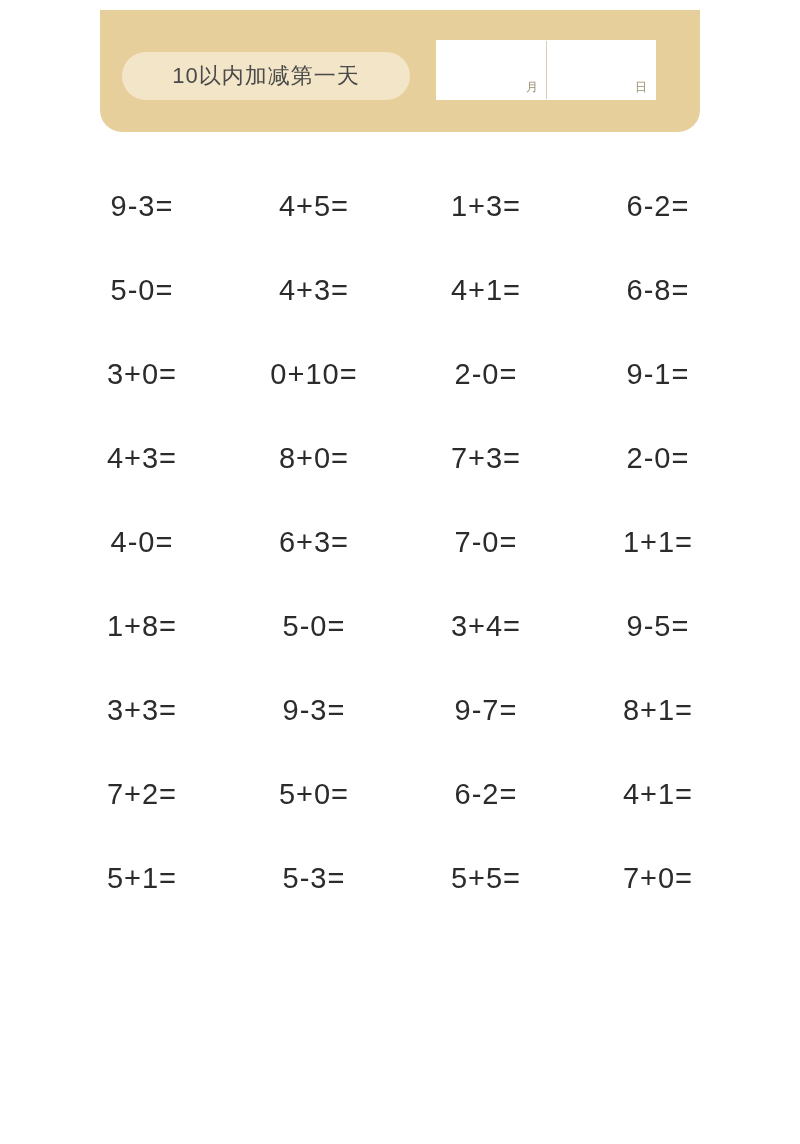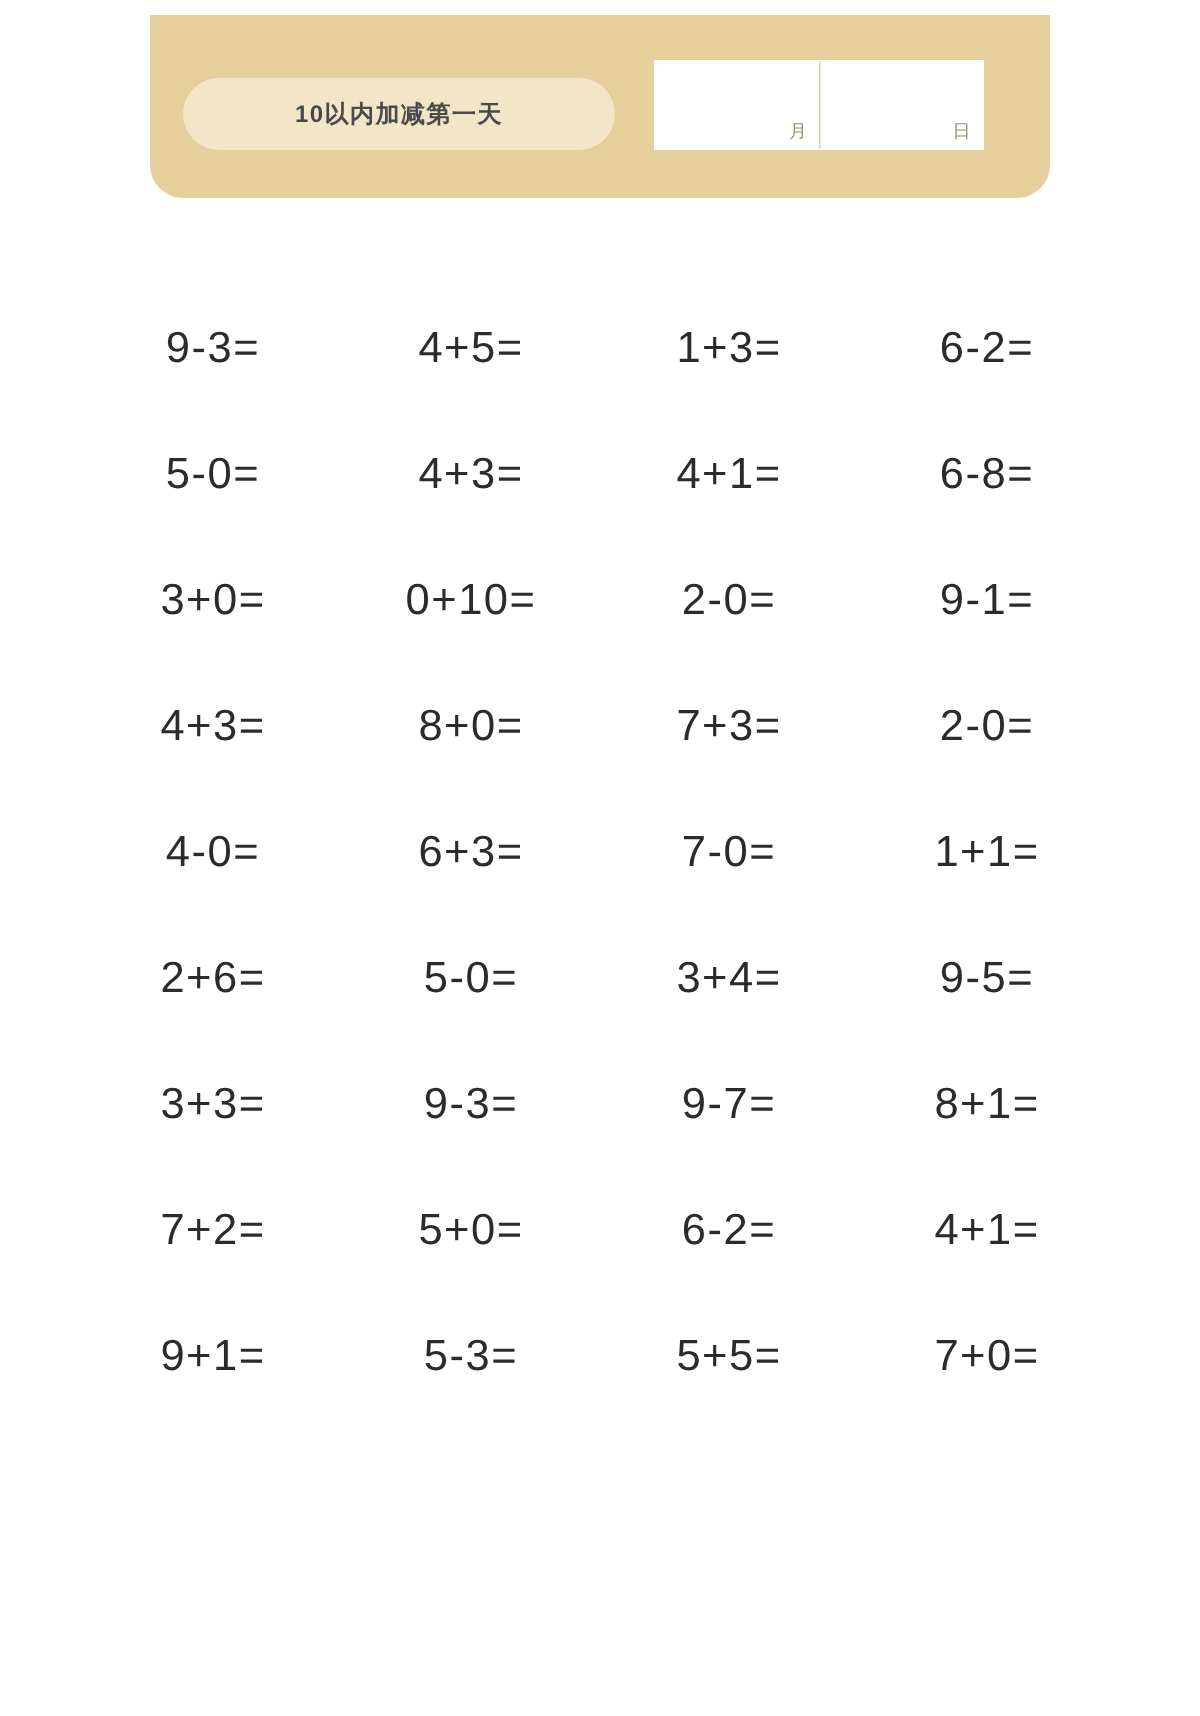--- a/index.html
+++ b/index.html
@@ -38,26 +38,25 @@
     top: 42px;
     width: 288px;
     height: 48px;
     background: #f3e6c8;
     border-radius: 24px;
     display: flex;
     align-items: center;
     justify-content: center;
   }
   .title-text {
-    font-size: 16px;
+    font-size: 22px;
     color: #4a4a4a;
     letter-spacing: 1px;
     font-family: "Liberation Sans", sans-serif;
     white-space: nowrap;
-    font-weight: bold;
   }
   .date-box {
     position: absolute;
     left: 336px;
     top: 30px;
     width: 220px;
     height: 60px;
     background: #ffffff;
     display: flex;
     border: 1px solid #ffffff;
@@ -86,21 +85,20 @@
     left: 56px;
     top: 190px;
     width: 688px;
     display: grid;
     grid-template-columns: repeat(4, 1fr);
     row-gap: 0px;
   }
   .cell {
     height: 84px;
     display: flex;
-    align-items: center;
     justify-content: center;
   }
   .problem {
     font-size: 29px;
     color: #2b2b2b;
     font-family: "Liberation Sans", sans-serif;
     letter-spacing: 1px;
     white-space: nowrap;
   }
 </style>
@@ -185,21 +183,21 @@
         <span class="problem">6+3=</span>
       </div>
     <div class="cell">
         <span class="problem">7-0=</span>
       </div>
 
     <div class="cell">
         <span class="problem">1+1=</span>
       </div>
     <div class="cell">
-        <span class="problem">2+6=</span>
+        <span class="problem">1+8=</span>
       </div>
     <div class="cell">
         <span class="problem">5-0=</span>
       </div>
     <div class="cell">
         <span class="problem">3+4=</span>
       </div>
 
     <div class="cell">
         <span class="problem">9-5=</span>
@@ -225,21 +223,21 @@
         <span class="problem">5+0=</span>
       </div>
     <div class="cell">
         <span class="problem">6-2=</span>
       </div>
     <div class="cell">
         <span class="problem">4+1=</span>
       </div>
 
     <div class="cell">
-        <span class="problem">9+1=</span>
+        <span class="problem">5+1=</span>
       </div>
     <div class="cell">
         <span class="problem">5-3=</span>
       </div>
     <div class="cell">
         <span class="problem">5+5=</span>
       </div>
     <div class="cell">
         <span class="problem">7+0=</span>
       </div>

